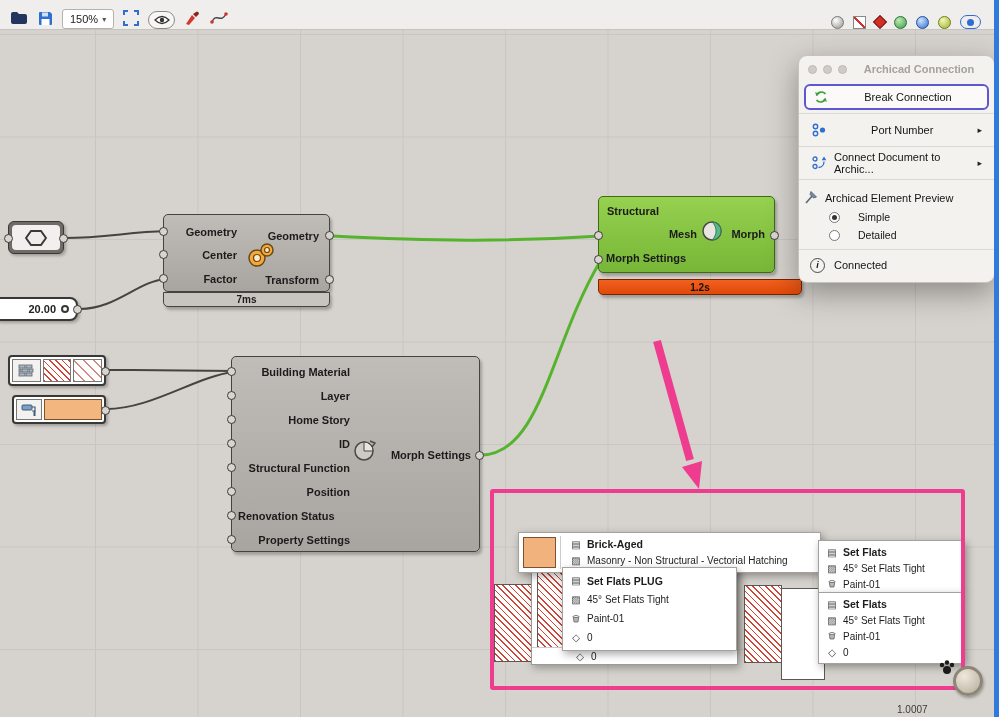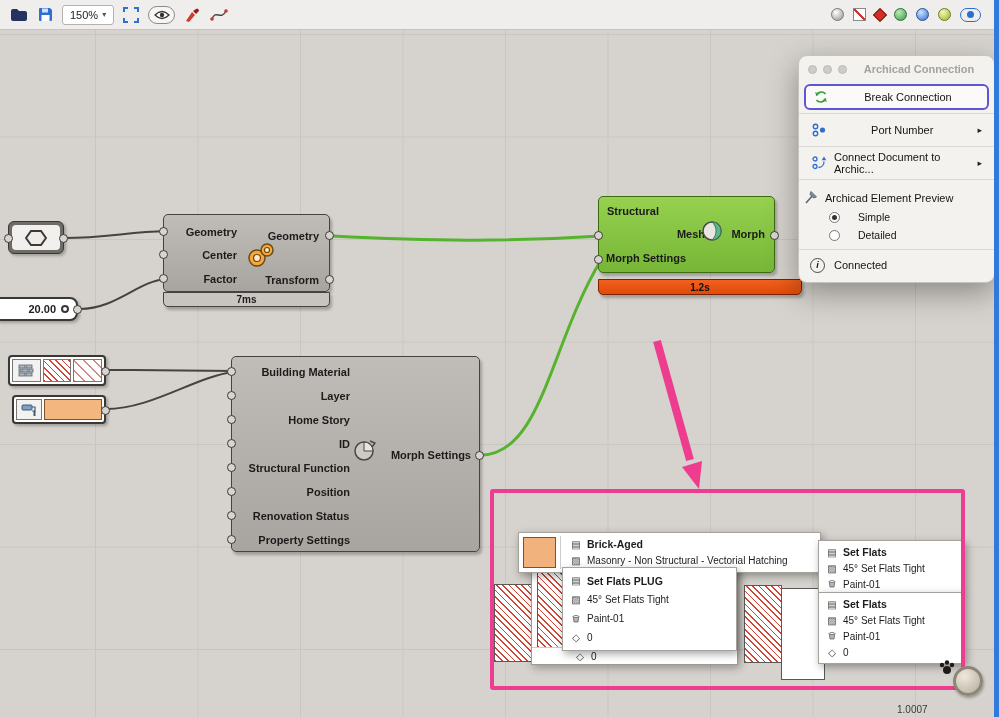--- a/index.html
+++ b/index.html
@@ -1,20 +1,20 @@
 <!DOCTYPE html>
 <html><head>
 <meta charset="utf-8">
 <style>
   *{margin:0;padding:0;box-sizing:border-box}
   html,body{width:999px;height:717px}
   body{position:relative;overflow:hidden;font-family:"Liberation Sans",sans-serif;background:#d6d3ce}
 
   
-  .toolbar{position:absolute;left:0;top:0;width:999px;height:30px;background:#f0eeec;border-bottom:1px solid #c7c4c0;display:flex;align-items:center;gap:7px;padding:0 8px;z-index:50}
+  .toolbar{position:absolute;left:0;top:0;width:999px;height:30px;background:#f0eeec;border-bottom:1px solid #c7c4c0;display:flex;align-items:flex-end;gap:7px;padding:0 8px;z-index:50}
   .tbtn{display:flex;align-items:center;justify-content:center;width:20px;height:22px;cursor:pointer}
   .tbtn.oval{width:27px;height:18px;border:1.5px solid #8d8a86;border-radius:10px;background:#f8f6f4}
   .zoom-box{display:flex;align-items:center;gap:4px;background:#fff;border:1px solid #b5b2ae;border-radius:3px;height:20px;padding:0 7px;font-size:11px;color:#222}
   .caret{font-size:8px;color:#555}
   .tb-right{margin-left:auto;display:flex;align-items:center;gap:9px;padding-right:10px}
   .sph{width:13px;height:13px;border-radius:50%}
   .sq-hatch{width:13px;height:13px;background:#fff;border:1px solid #888;background-image:linear-gradient(45deg,transparent 44%,#c33 44%,#c33 56%,transparent 56%)}
   .gem{width:10px;height:10px;background:#d03028;border:1px solid #7a150f;transform:rotate(45deg)}
   .oval-ring{width:21px;height:14px;border:1.5px solid #2d6fd1;border-radius:8px;display:flex;align-items:center;justify-content:center}
   .oval-ring i{width:7px;height:7px;border-radius:50%;background:#2d6fd1}
@@ -227,42 +227,42 @@
   <span>7ms</span>
 </div>
 
 <div class="comp" style="left:231px;top:356px;width:249px;height:196px">
   <span class="lbl" style="left:6px;width:112px;text-align:right;top:9px">Building Material</span>
   <span class="lbl" style="left:6px;width:112px;text-align:right;top:33px">Layer</span>
   <span class="lbl" style="left:6px;width:112px;text-align:right;top:57px">Home Story</span>
   <span class="lbl" style="left:6px;width:112px;text-align:right;top:81px">ID</span>
   <span class="lbl" style="left:6px;width:112px;text-align:right;top:105px">Structural Function</span>
   <span class="lbl" style="left:6px;width:112px;text-align:right;top:129px">Position</span>
-  <span class="lbl" style="left:13px;width:112px;text-align:center;top:153px">Renovation Status</span>
+  <span class="lbl" style="left:6px;width:112px;text-align:left;top:153px">Renovation Status</span>
   <span class="lbl" style="left:6px;width:112px;text-align:right;top:177px">Property Settings</span>
   <svg class="cicon" style="left:120px;top:80px" width="26" height="26" viewBox="0 0 26 26">
     <circle cx="12" cy="14" r="9" fill="#cdcac6" stroke="#4a4845" stroke-width="1.5"></circle>
     <path d="M12 5 A9 9 0 0 1 21 14 L12 14 Z" fill="#e8e5e1" stroke="#4a4845" stroke-width="1"></path>
     <path d="M18 4 l5 2 l-3 4" fill="none" stroke="#4a4845" stroke-width="1.4"></path>
   </svg>
   <span class="lbl" style="right:8px;top:92px">Morph Settings</span>
   <span class="port" style="left:-5px;top:10px"></span>
   <span class="port" style="left:-5px;top:34px"></span>
   <span class="port" style="left:-5px;top:58px"></span>
   <span class="port" style="left:-5px;top:82px"></span>
   <span class="port" style="left:-5px;top:106px"></span>
   <span class="port" style="left:-5px;top:130px"></span>
   <span class="port" style="left:-5px;top:154px"></span>
   <span class="port" style="left:-5px;top:178px"></span>
   <span class="port" style="right:-5px;top:94px"></span>
 </div>
 
 <div class="comp green" style="left:598px;top:196px;width:177px;height:77px">
   <span class="lbl" style="left:8px;top:8px">Structural</span>
-  <span class="lbl" style="left:14px;width:92px;text-align:right;top:31px">Mesh</span>
+  <span class="lbl" style="left:6px;width:92px;text-align:right;top:31px">Mesh</span>
   <svg class="cicon" style="left:102px;top:23px" width="22" height="22" viewBox="0 0 22 22">
     <circle cx="11" cy="11" r="9" fill="#e9e6e2" stroke="#4a4845" stroke-width="1.5"></circle>
     <path d="M11 2 A9 9 0 0 1 11 20 A12 12 0 0 0 11 2 Z" fill="#5cb88a" stroke="#3a7a58" stroke-width="1"></path>
   </svg>
   <span class="lbl" style="right:9px;top:31px">Morph</span>
   <span class="lbl" style="left:7px;top:55px">Morph Settings</span>
   <span class="port" style="left:-5px;top:34px"></span>
   <span class="port" style="left:-5px;top:58px"></span>
   <span class="port" style="right:-5px;top:34px"></span>
 </div>

